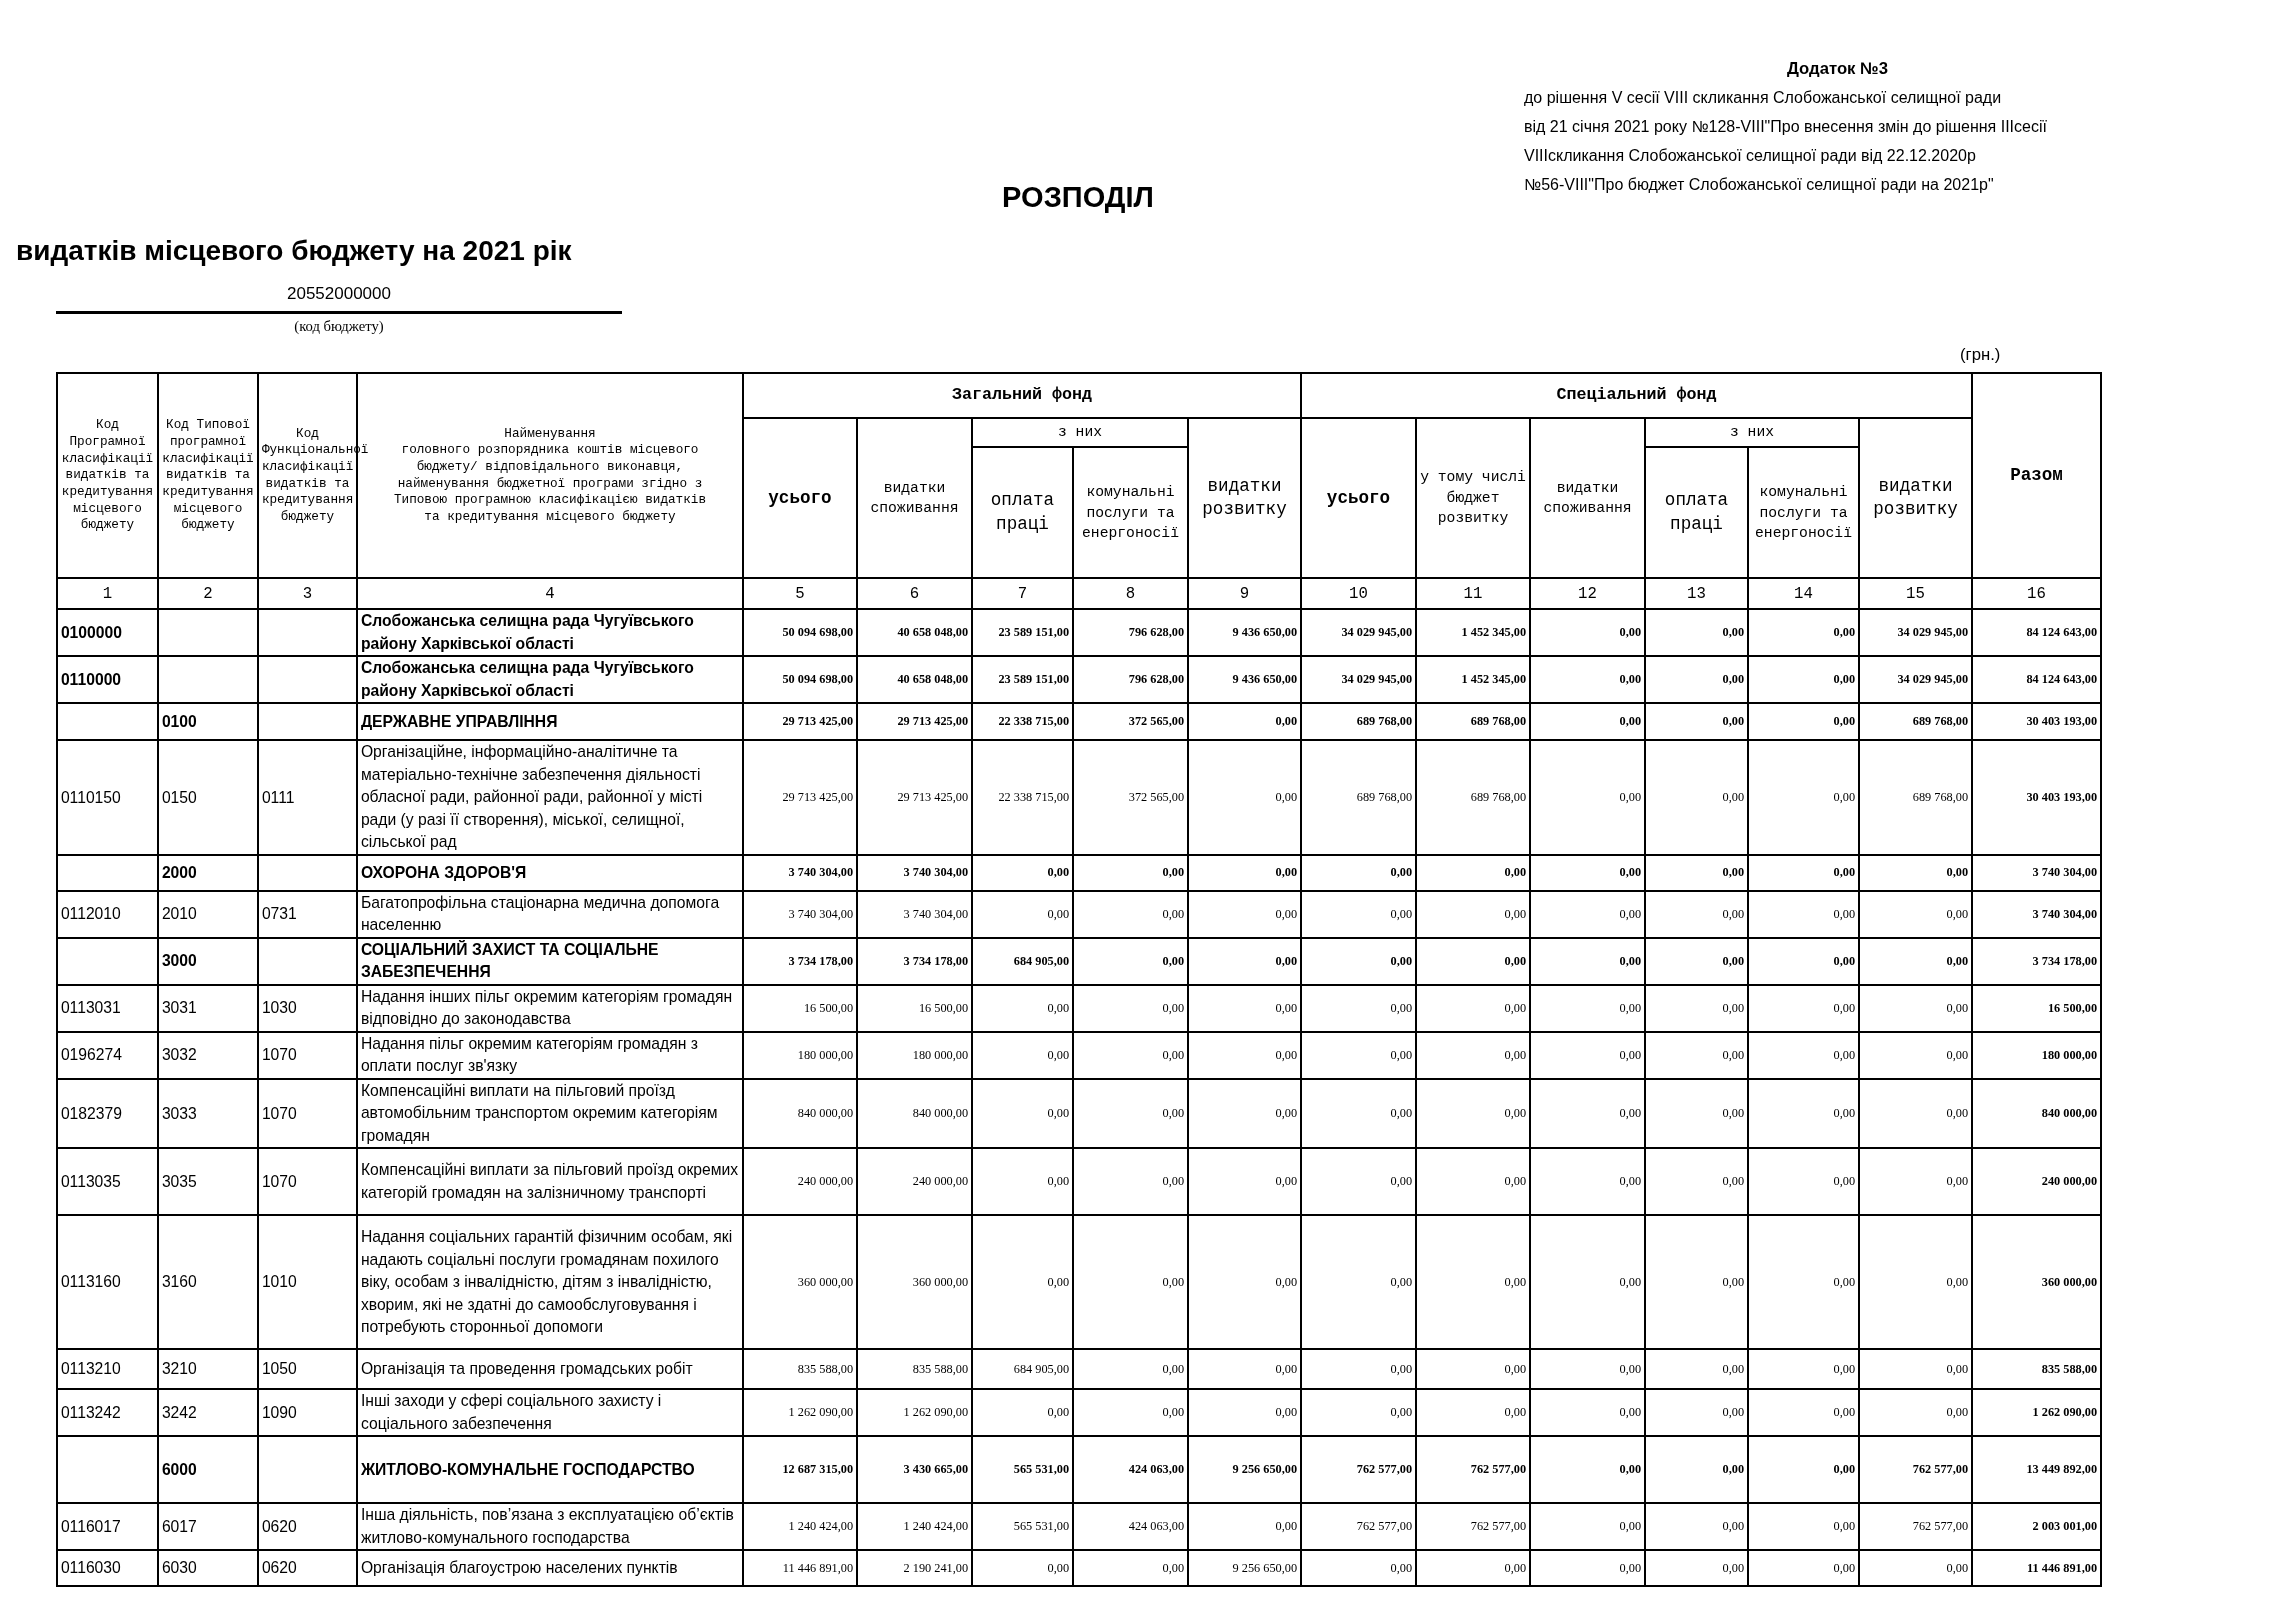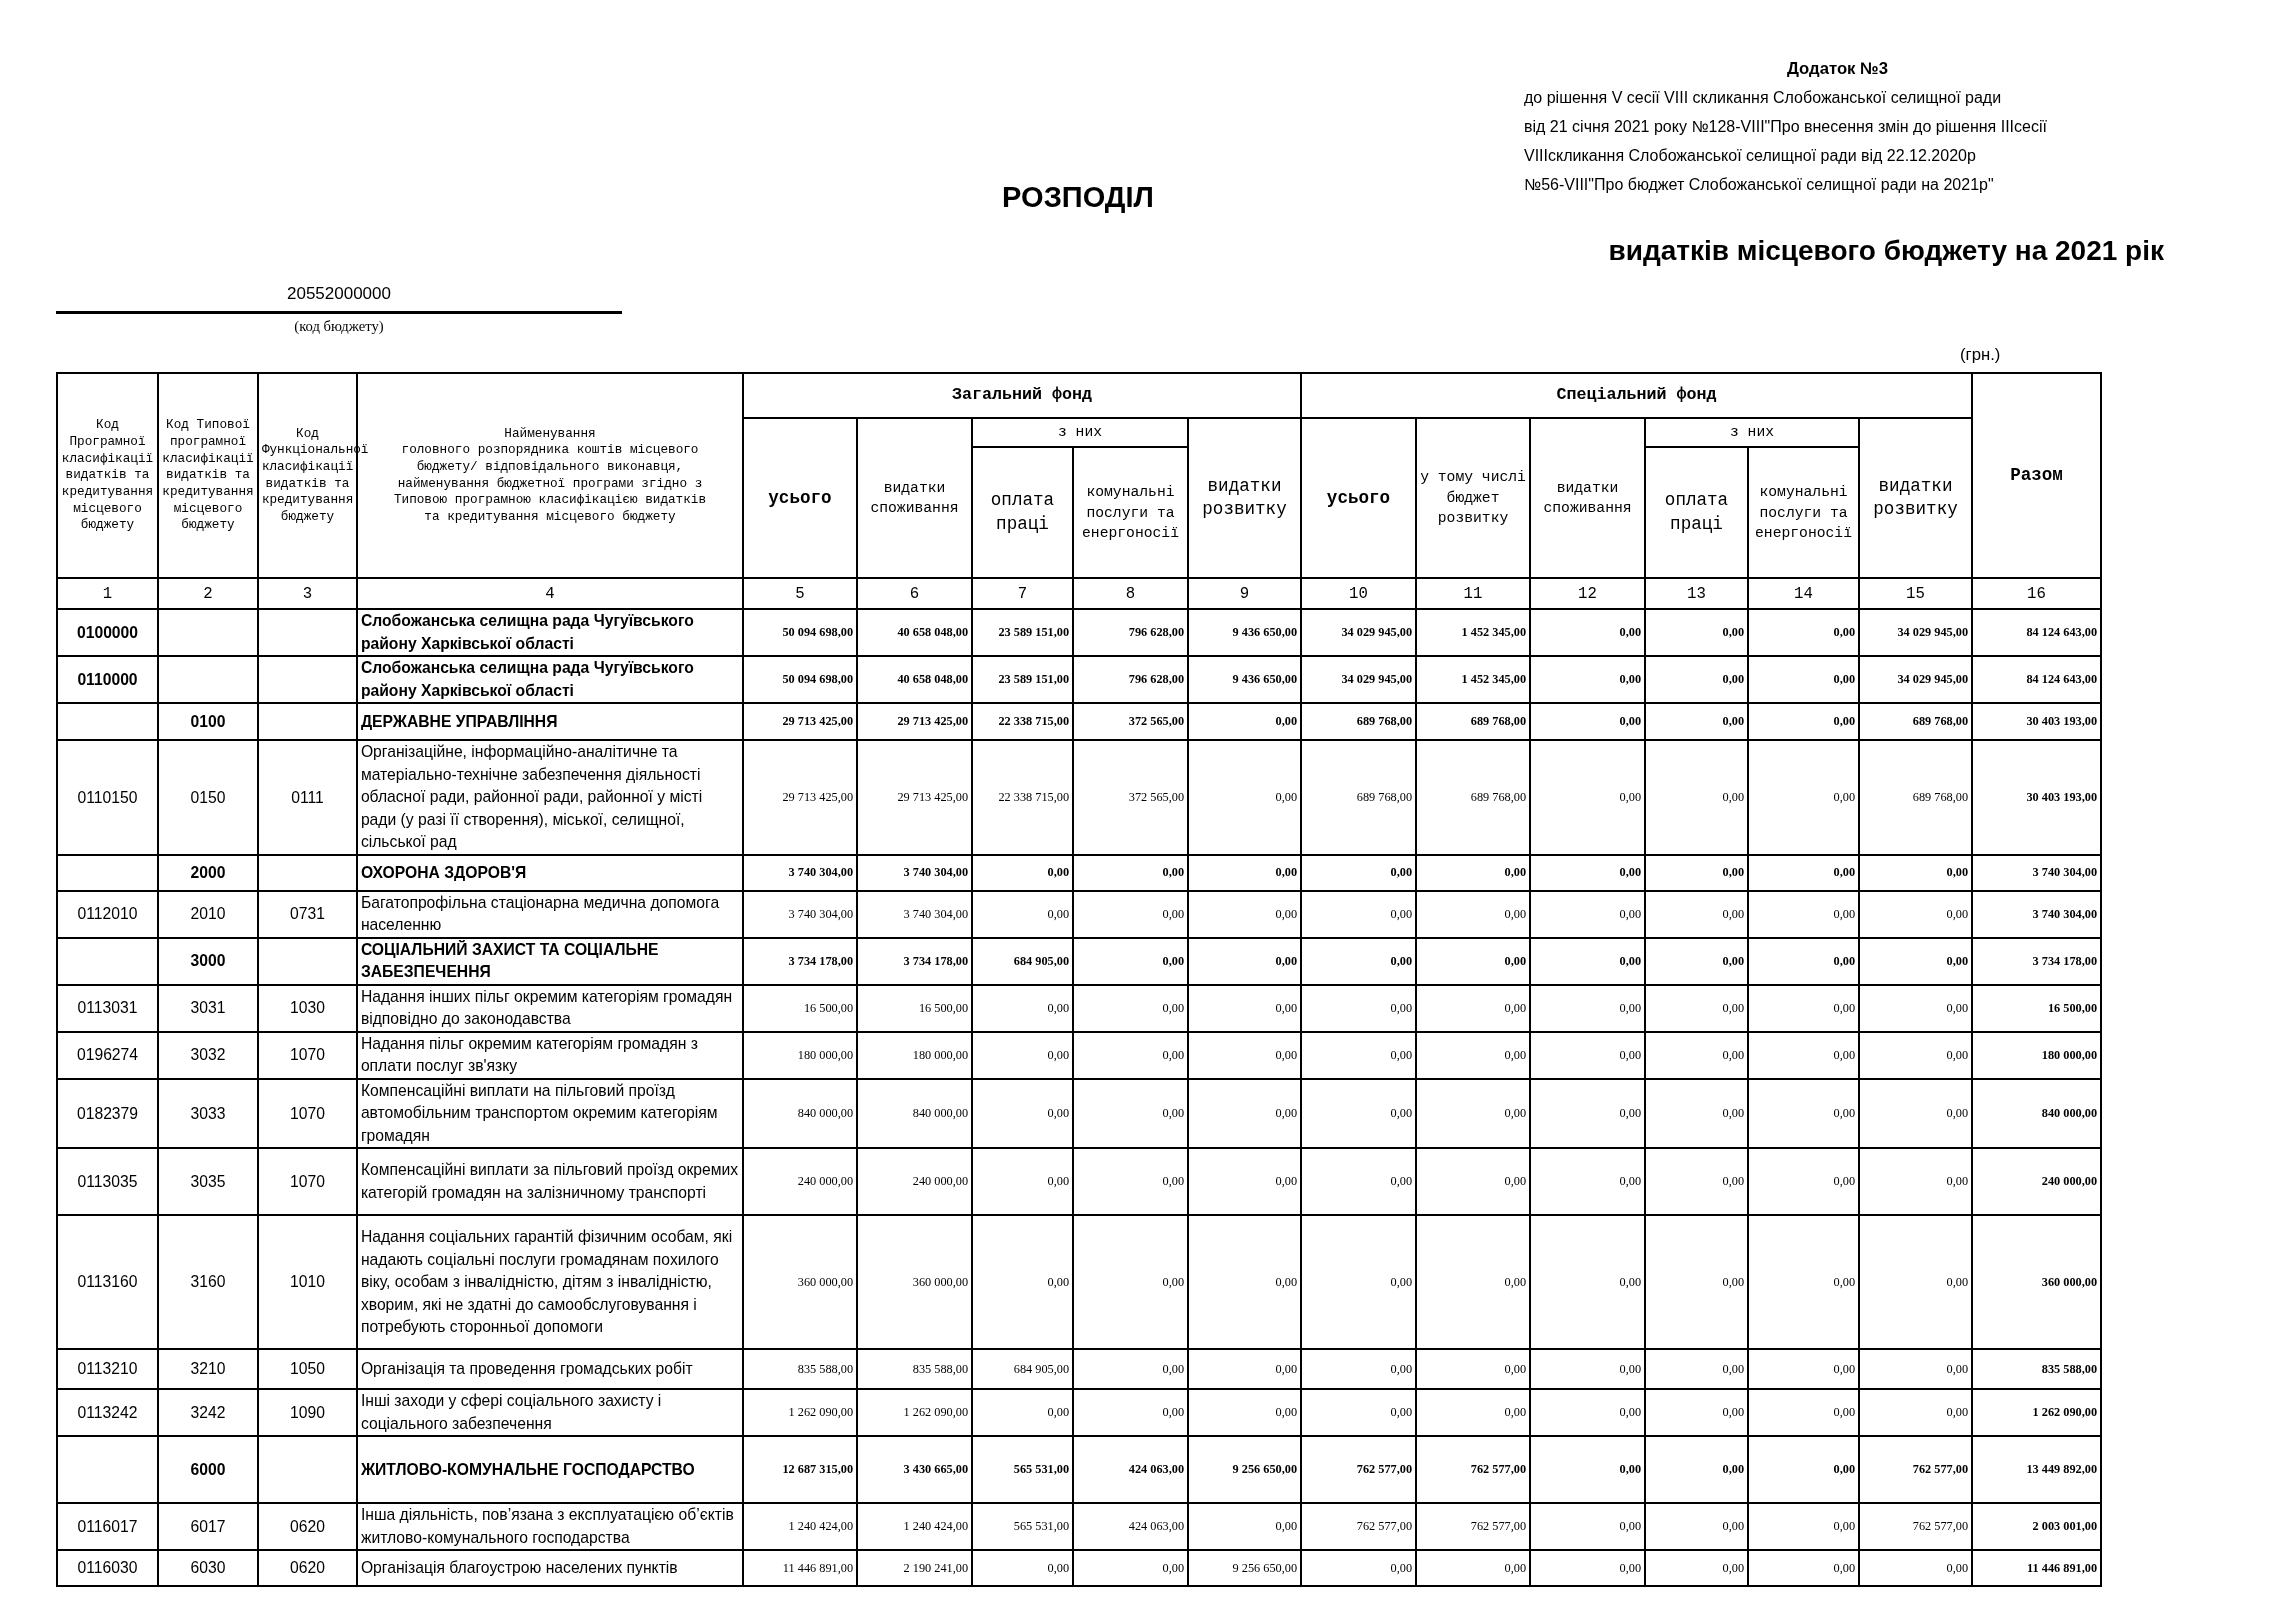--- a/index.html
+++ b/index.html
@@ -5,38 +5,38 @@
   html, body { margin:0; padding:0; background:#ffffff; }
   body { width:2292px; height:1621px; position:relative; overflow:hidden; color:#000; }
   .sans { font-family: "Liberation Sans", "DejaVu Sans", sans-serif; }
   .serif { font-family: "Liberation Serif", "DejaVu Serif", serif; }
 
   #annex { position:absolute; left:1524px; top:54px; width:588px; font-size:16px; line-height:29px; }
   #annex .annex-title { font-weight:bold; text-align:center; padding-left:39px; font-size:16.7px; }
   #annex .annex-line { white-space:nowrap; }
 
   #title1 { position:absolute; left:0; width:2156px; top:181px; text-align:center; font-size:29px; font-weight:bold; }
-  #title2 { position:absolute; left:8px; width:2156px; top:235px; text-align:right; font-size:28px; font-weight:bold; }
+  #title2 { position:absolute; left:16px; width:2156px; top:235px; text-align:left; font-size:28px; font-weight:bold; }
 
   #budget-code { position:absolute; left:56px; top:284px; width:566px; text-align:center; font-size:17px; }
   #budget-line { position:absolute; left:56px; top:311px; width:566px; height:2.9px; background:#000; }
   #budget-caption { position:absolute; left:56px; top:318px; width:566px; text-align:center; font-size:14.7px; }
   #currency { position:absolute; left:1960px; top:345px; font-size:16.7px; }
 
   table.budget { position:absolute; left:56px; top:372px; border-collapse:collapse; table-layout:fixed; width:2042px; }
   table.budget td, table.budget th { border:2.5px solid #000; padding:0 2.9px; vertical-align:middle; }
   table.budget thead th { font-family:Liberation Mono, monospace; font-weight:normal; font-size:12.7px; text-align:center; line-height:16.7px; }
   th.fund { font-weight:bold !important; font-size:16.7px !important; height:43px; }
   th.zn { font-size:14.7px !important; height:27.4px; }
   th.big { font-size:17.6px !important; line-height:23.5px !important; }
   th.bold { font-weight:bold !important; font-size:17.6px !important; }
   th.small { font-size:14.7px !important; line-height:20.6px !important; }
   tr.nums th { height:29px; font-size:15.7px !important; }
 
-  td.code { font-family:"Liberation Sans","DejaVu Sans",sans-serif; font-size:15.7px; text-align:center; }
+  td.code { font-family:"Liberation Sans","DejaVu Sans",sans-serif; font-size:15.7px; }
   td.name { font-family:"Liberation Sans","DejaVu Sans",sans-serif; font-size:15.7px; line-height:22.5px; text-align:left; padding:1px 2.9px; }
   td.num { font-family:"Liberation Serif","DejaVu Serif",serif; font-size:12.3px; text-align:right; white-space:nowrap; padding-right:1px; }
   tr.bold td.code, tr.bold td.name, tr.bold td.num { font-weight:bold; }
   td.total { font-weight:bold; }
 </style>
 </head>
 <body>
 
 <div id="annex" class="sans">
   <div class="annex-title">Додаток №3</div>

